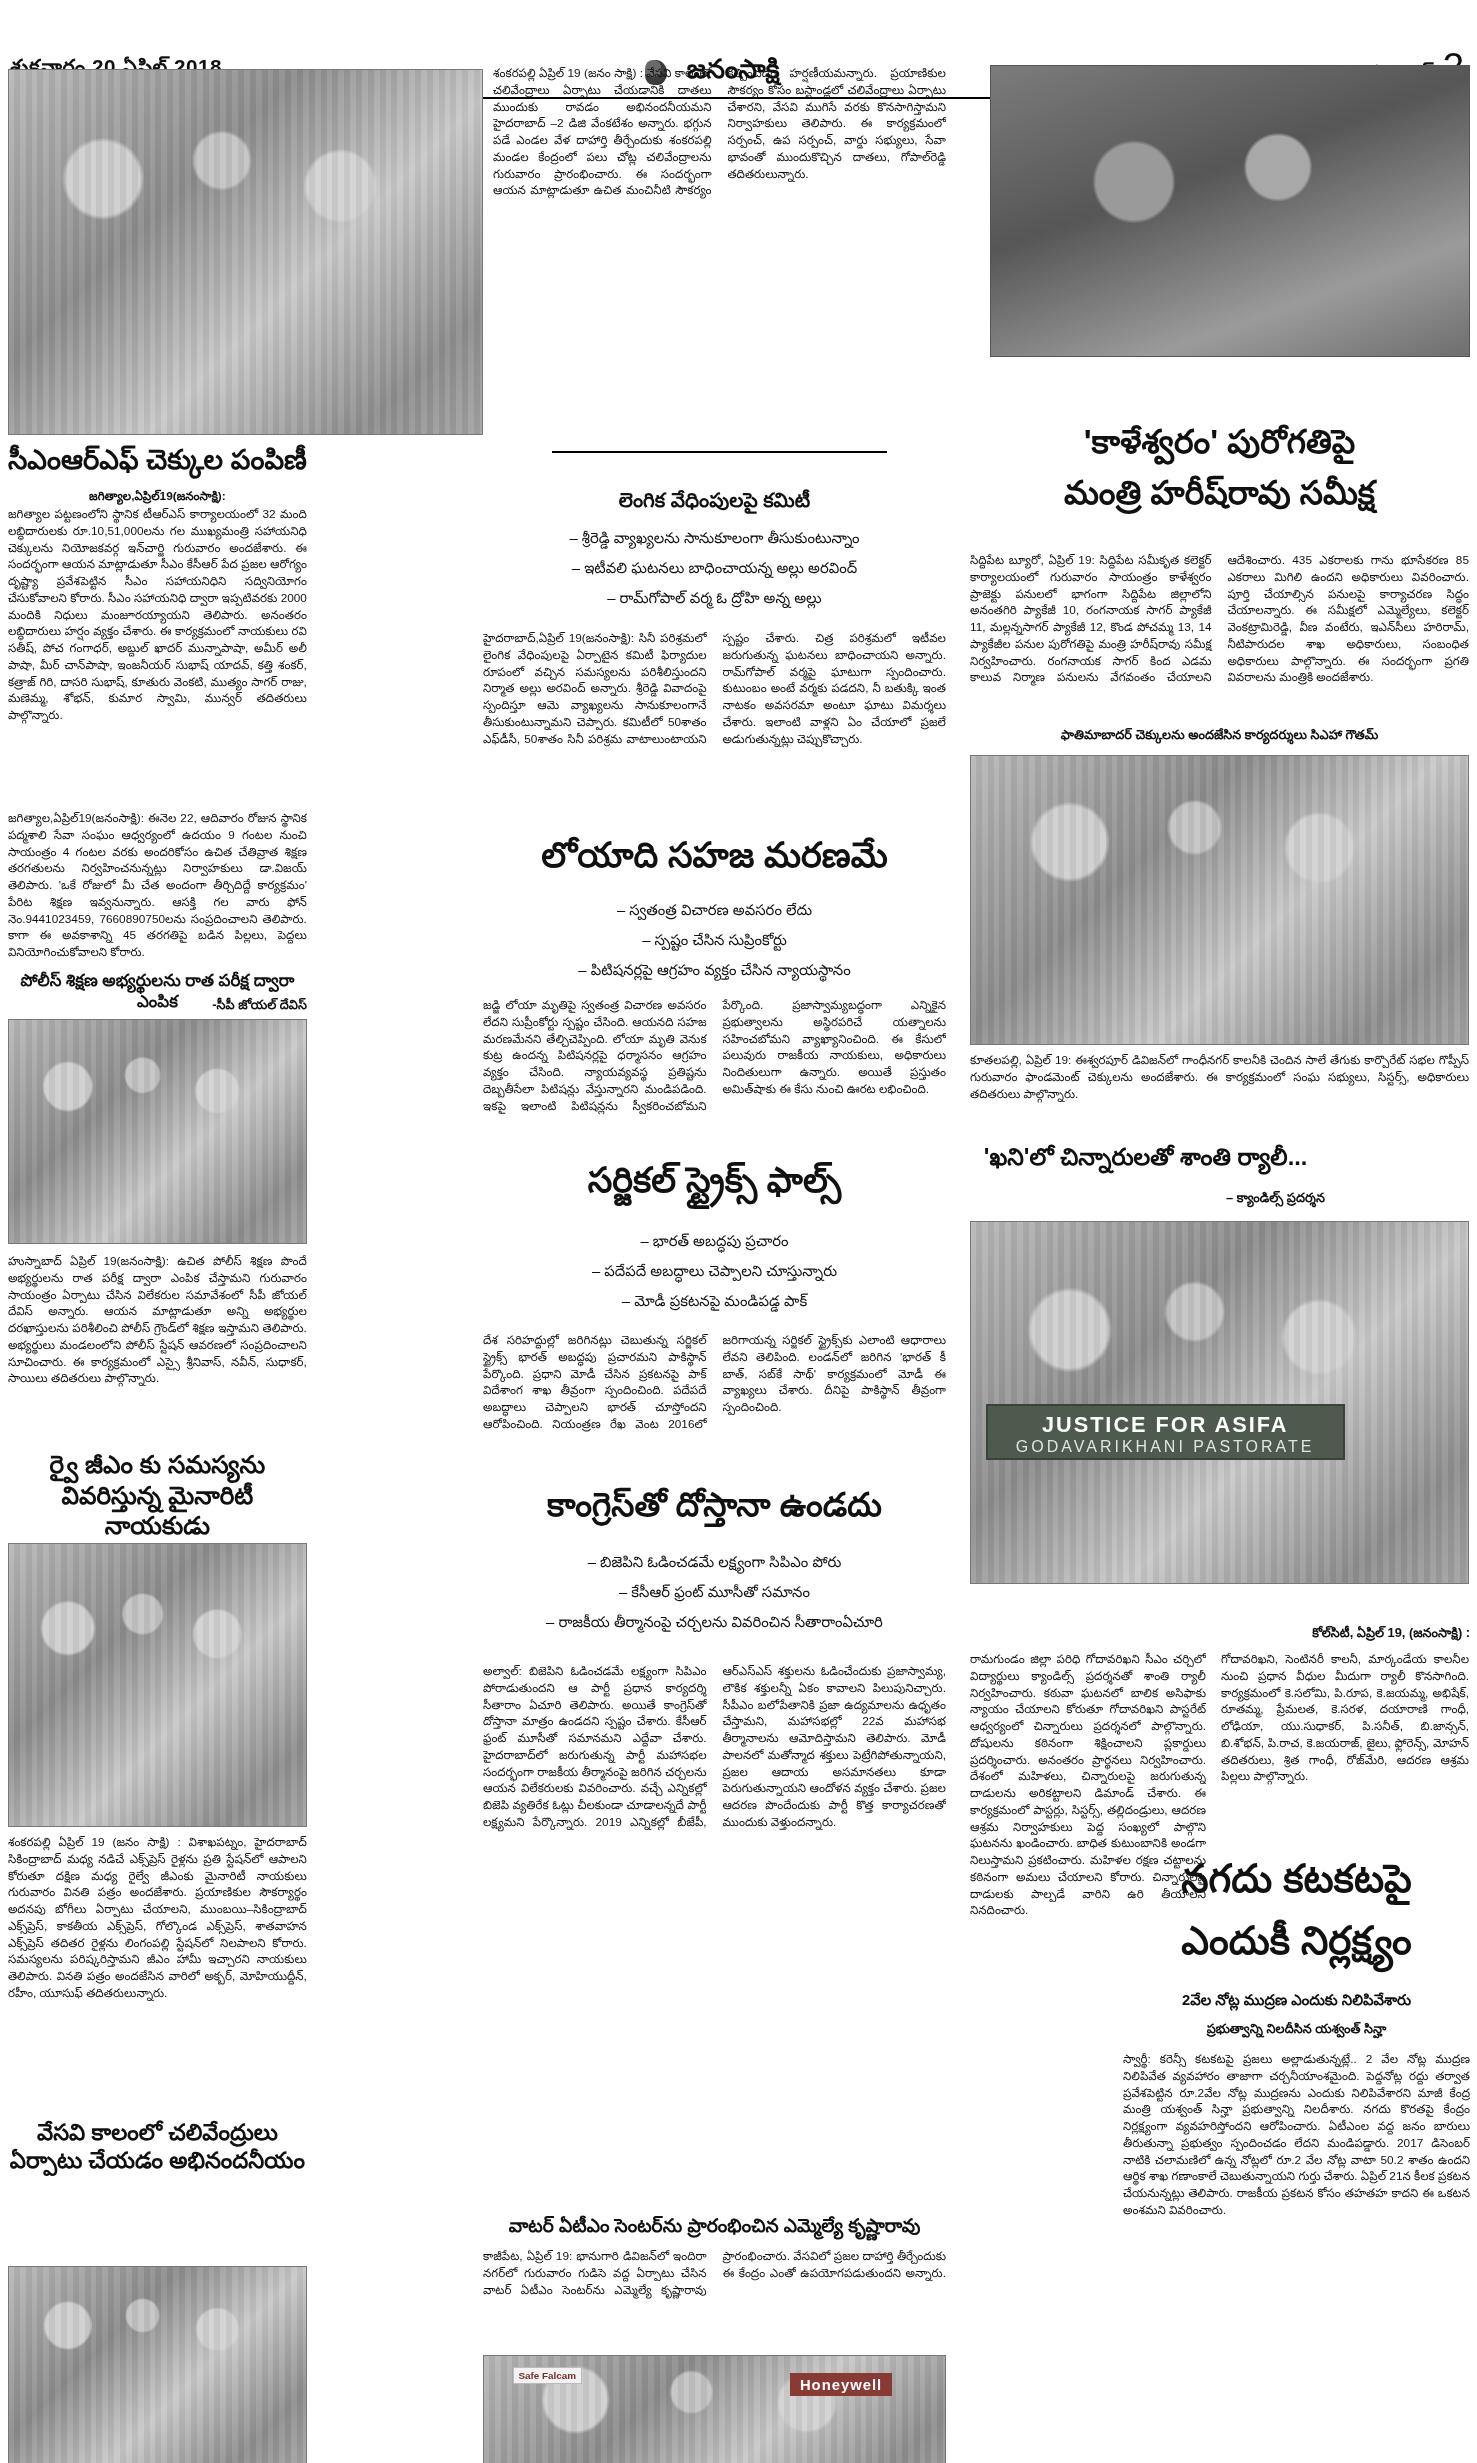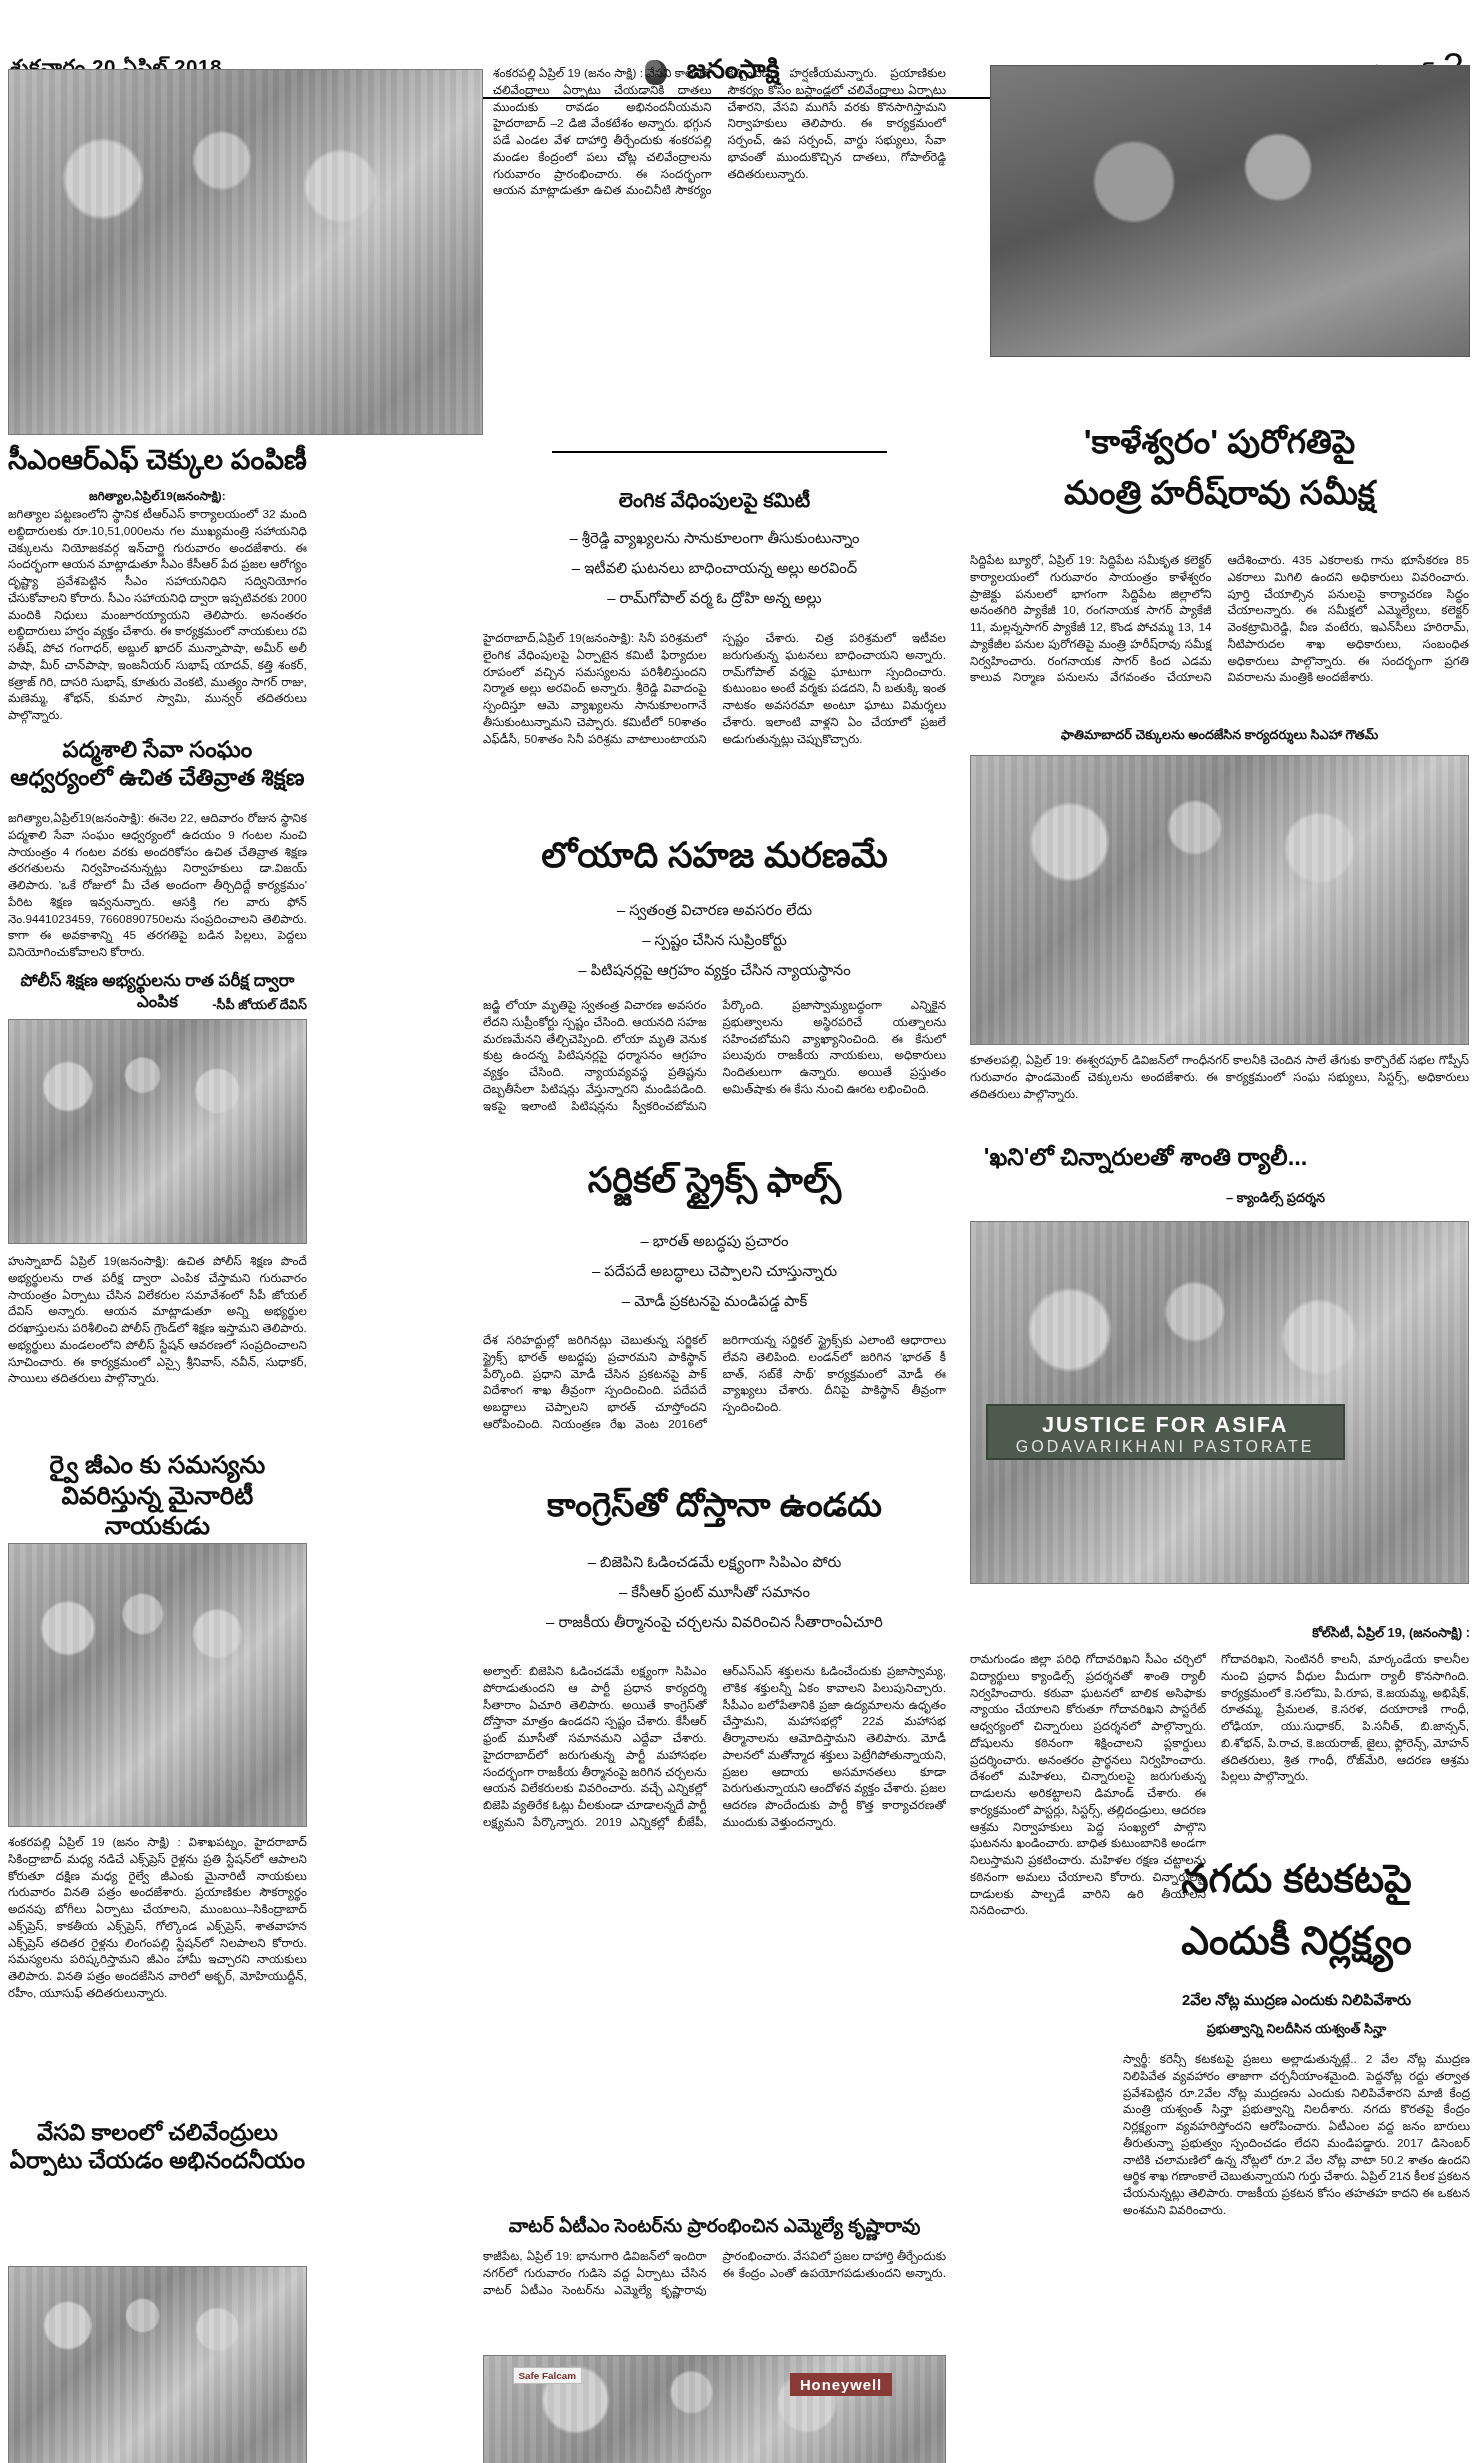--- a/index.html
+++ b/index.html
@@ -60,24 +60,20 @@
   <div class="abs rule" style="left:7.9px;top:97px;width:1462px;height:2px;"></div>
 
   <div class="abs ph" style="left:7.9px;top:69px;width:475px;height:366px;"></div>
 
   <div class="abs ph-dark" style="left:990px;top:65px;width:480px;height:292px;"></div>
 
   <div class="abs hl" style="left:7.9px;top:443px;width:299px;font-size:27.6px;">సీఎంఆర్ఎఫ్ చెక్కుల పంపిణీ</div>
   <div class="abs dl" style="left:7.9px;top:489px;width:299px;text-align:center;font-size:11.8px;">జగిత్యాల,ఏప్రిల్19(జనంసాక్షి):</div>
   <div class="abs body-txt" style="left:7.9px;top:506px;width:299px;height:221px;">జగిత్యాల పట్టణంలోని స్థానిక టీఆర్ఎస్ కార్యాలయంలో 32 మంది లబ్ధిదారులకు రూ.10,51,000లను గల ముఖ్యమంత్రి సహాయనిధి చెక్కులను నియోజకవర్గ ఇన్‌చార్జి గురువారం అందజేశారు. ఈ సందర్భంగా ఆయన మాట్లాడుతూ సీఎం కేసీఆర్ పేద ప్రజల ఆరోగ్యం దృష్ట్యా ప్రవేశపెట్టిన సీఎం సహాయనిధిని సద్వినియోగం చేసుకోవాలని కోరారు. సీఎం సహాయనిధి ద్వారా ఇప్పటివరకు 2000 మందికి నిధులు మంజూరయ్యాయని తెలిపారు. అనంతరం లబ్ధిదారులు హర్షం వ్యక్తం చేశారు. ఈ కార్యక్రమంలో నాయకులు రవి సతీష్, పోచ గంగాధర్, అబ్దుల్ ఖాదర్ మున్నాపాషా, అమీర్ అలీ పాషా, మీర్ చాన్‌పాషా, ఇంజనీయర్ సుభాష్ యాదవ్, కత్తి శంకర్, కత్రాజ్ గిరి, దాసరి సుభాష్, కూతురు వెంకటి, ముత్యం సాగర్ రాజు, మణెమ్మ, శోభన్, కుమార స్వామి, మున్వర్ తదితరులు పాల్గొన్నారు.</div>
 
-  <div class="abs hl" style="left:7.9px;top:735px;width:299px;font-size:22.7px;">
-    <div>పద్మశాలి సేవా సంఘం</div>
-    <div>ఆధ్వర్యంలో ఉచిత చేతివ్రాత శిక్షణ</div>
-  </div>
   <div class="abs body-txt" style="left:7.9px;top:810px;width:299px;height:158px;">జగిత్యాల,ఏప్రిల్19(జనంసాక్షి): ఈనెల 22, ఆదివారం రోజున స్థానిక పద్మశాలి సేవా సంఘం ఆధ్వర్యంలో ఉదయం 9 గంటల నుంచి సాయంత్రం 4 గంటల వరకు అందరికోసం ఉచిత చేతివ్రాత శిక్షణ తరగతులను నిర్వహించనున్నట్లు నిర్వాహకులు డా.విజయ్ తెలిపారు. 'ఒకే రోజులో మీ చేత అందంగా తీర్చిదిద్దే కార్యక్రమం' పేరిట శిక్షణ ఇవ్వనున్నారు. ఆసక్తి గల వారు ఫోన్ నెం.9441023459, 7660890750లను సంప్రదించాలని తెలిపారు. కాగా ఈ అవకాశాన్ని 45 తరగతిపై బడిన పిల్లలు, పెద్దలు వినియోగించుకోవాలని కోరారు.</div>
 
   <div class="abs hl" style="left:7.9px;top:971px;width:299px;font-size:16.7px;">పోలీస్ శిక్షణ అభ్యర్థులను రాత పరీక్ష ద్వారా ఎంపిక</div>
   <div class="abs byline" style="left:7.9px;top:997px;width:299px;">-సీపీ జోయల్ దేవిస్</div>
   <div class="abs ph" style="left:7.9px;top:1019px;width:299px;height:225px;"></div>
   <div class="abs body-txt" style="left:7.9px;top:1253px;width:299px;height:187px;">హుస్నాబాద్ ఏప్రిల్ 19(జనంసాక్షి): ఉచిత పోలీస్ శిక్షణ పొందే అభ్యర్థులను రాత పరీక్ష ద్వారా ఎంపిక చేస్తామని గురువారం సాయంత్రం ఏర్పాటు చేసిన విలేకరుల సమావేశంలో సీపీ జోయల్ దేవిస్ అన్నారు. ఆయన మాట్లాడుతూ అన్ని అభ్యర్థుల దరఖాస్తులను పరిశీలించి పోలీస్ గ్రౌండ్‌లో శిక్షణ ఇస్తామని తెలిపారు. అభ్యర్థులు మండలంలోని పోలీస్ స్టేషన్ ఆవరణలో సంప్రదించాలని సూచించారు. ఈ కార్యక్రమంలో ఎస్సై శ్రీనివాస్, నవీన్, సుధాకర్, సాయిలు తదితరులు పాల్గొన్నారు.</div>
 
   <div class="abs hl" style="left:7.9px;top:1450px;width:299px;font-size:24.6px;">
     <div>ర్వై జీఎం కు సమస్యను</div>
     <div>వివరిస్తున్న మైనారిటీ నాయకుడు</div>

